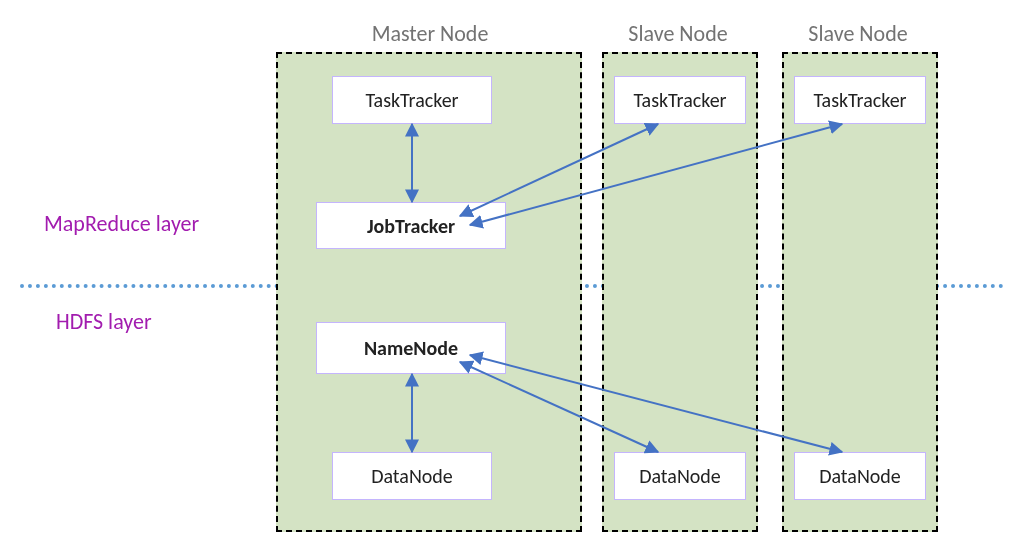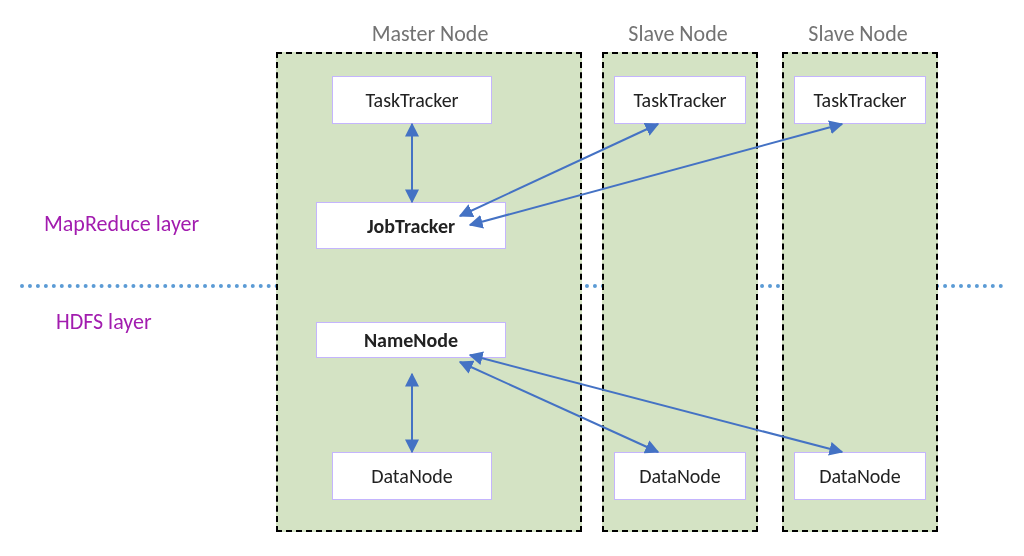--- a/index.html
+++ b/index.html
@@ -67,21 +67,21 @@
 <div class="node-title" style="left:778px; top:20px; width:160px;">Slave Node</div>
 
 <div class="node" style="left:276px; top:52px; width:306px; height:480px;"></div>
 
 <div class="node" style="left:602px; top:52px; width:156px; height:480px;"></div>
 
 <div class="node" style="left:782px; top:52px; width:156px; height:480px;"></div>
 
 <div class="comp" style="left:332px; top:76px; width:160px; height:48px;">TaskTracker</div>
 <div class="comp bold" style="left:316px; top:202px; width:190px; height:47px;">JobTracker</div>
-<div class="comp bold" style="left:316px; top:322px; width:190px; height:36px;text-align:right;">NameNode</div>
+<div class="comp bold" style="left:316px; top:322px; width:190px; height:52px;text-align:right;">NameNode</div>
 <div class="comp" style="left:332px; top:452px; width:160px; height:48px;">DataNode</div>
 
 <div class="comp" style="left:614px; top:76px; width:132px; height:48px;">TaskTracker</div>
 <div class="comp" style="left:614px; top:452px; width:132px; height:48px;">DataNode</div>
 
 <div class="comp" style="left:794px; top:76px; width:132px; height:48px;">TaskTracker</div>
 <div class="comp" style="left:794px; top:452px; width:132px; height:48px;">DataNode</div>
 
 <svg class="arrows">
   <defs>

